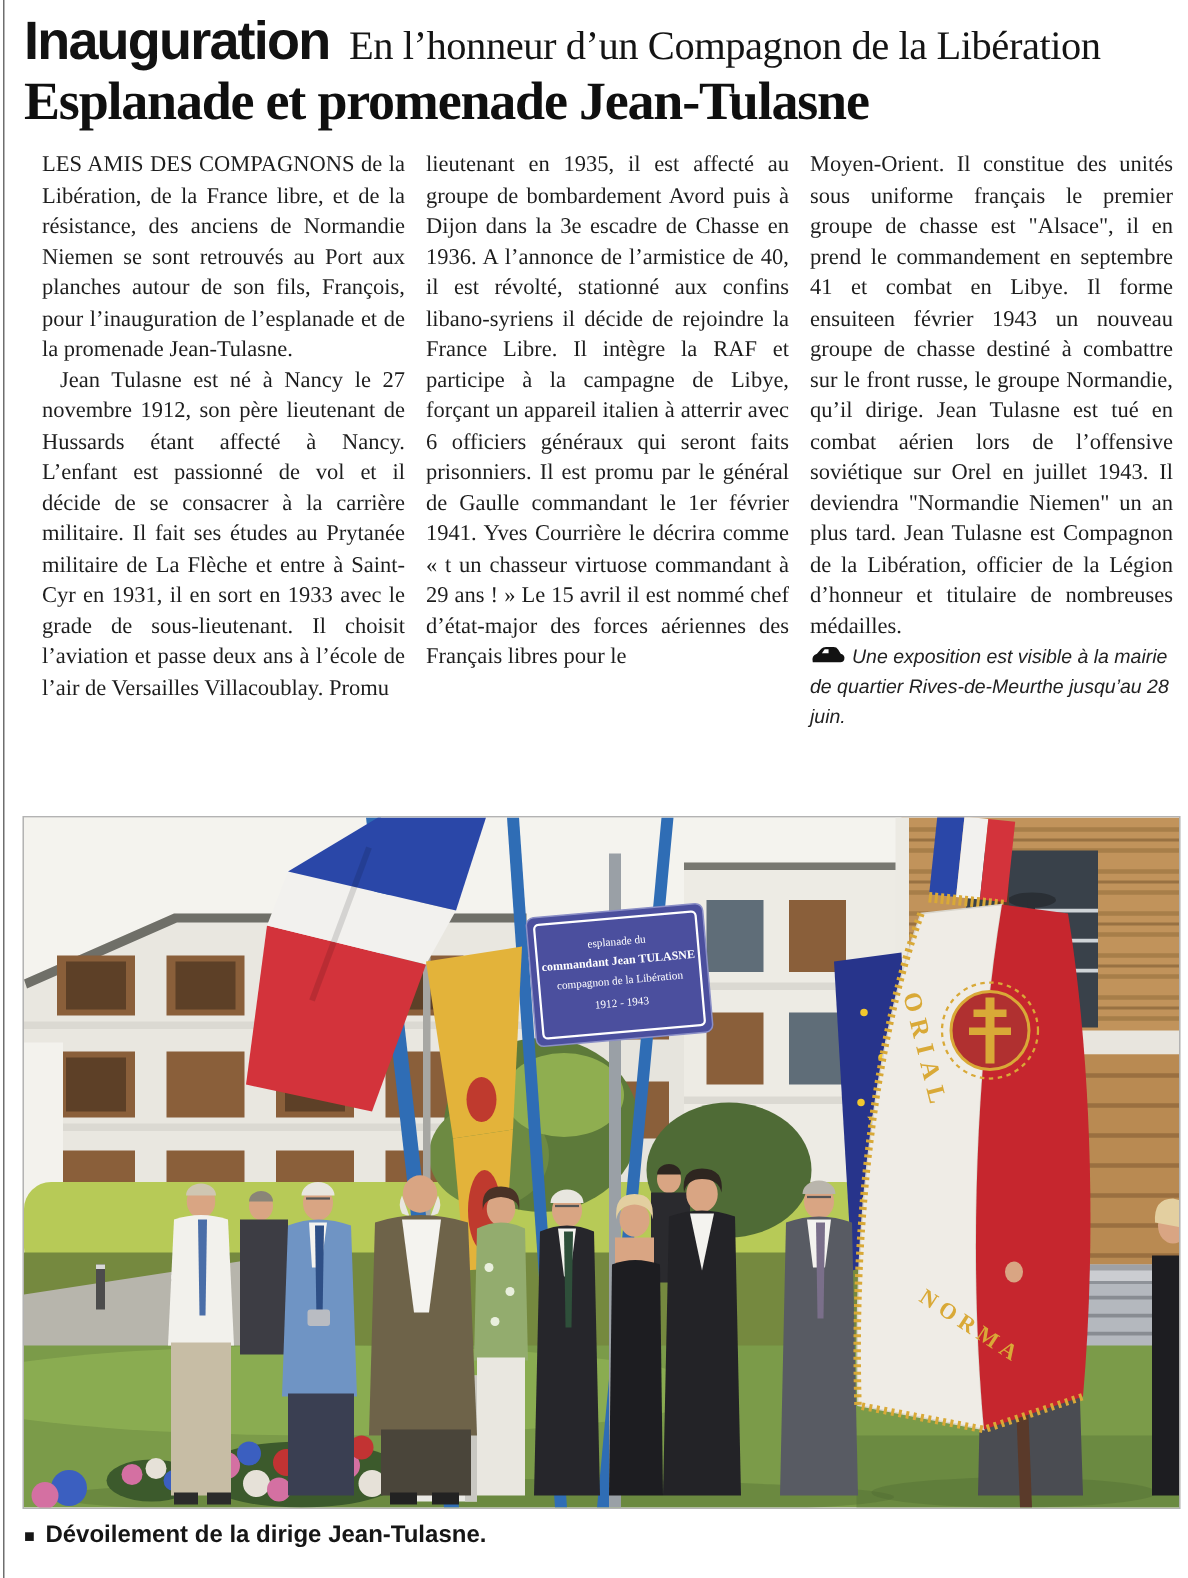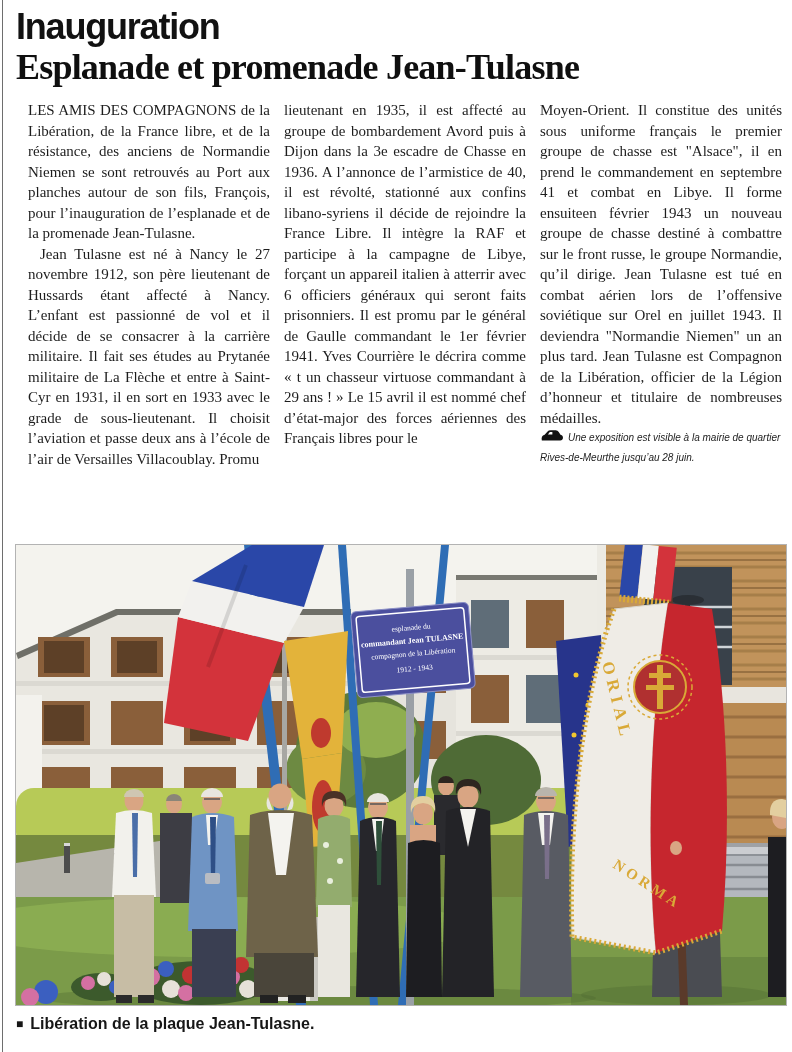--- a/index.html
+++ b/index.html
@@ -18,21 +18,21 @@
   .headline{
     margin:1px 0 0 0;font-size:36px;font-weight:bold;letter-spacing:-0.8px;
     line-height:1.04;color:#0f0f0f;
   }
   .columns{display:flex;gap:14px;margin:14px 10px 0 28px;height:432px;overflow:hidden;}
   .col{flex:1;text-align:justify;font-size:15px;line-height:20.5px;color:#1d1d1d;}
   .col p{margin:0;}
   .col p.indent{text-indent:12px;}
   .note{
     font-family:"Liberation Sans","DejaVu Sans",sans-serif;font-style:italic;
-    font-size:10px;line-height:20px;text-align:left;margin-top:3px;color:#222;
+    font-size:13px;line-height:20px;text-align:left;margin-top:3px;color:#222;
   }
   .note-icon{width:24px;height:13px;vertical-align:-1px;margin-right:4px;}
   .photo{
     margin:12px 6px 0 15px;width:770px;height:460px;border:1px solid #b3b3b3;
     padding:0;background:#f4f3ee;
   }
   .photo svg{display:block;}
   .caption{
     margin:9px 0 0 16px;font-family:"Liberation Sans","DejaVu Sans",sans-serif;
     font-weight:bold;font-size:16px;color:#161616;display:flex;align-items:center;gap:7px;
@@ -41,20 +41,21 @@
 </style>
 </head>
 <body>
 
 <div class="page">
   <div class="edge-rule"></div>
 
   <header>
     <div class="kicker-line">
       <span class="kicker">Inauguration</span>
+      <span class="subtitle">En l’honneur d’un Compagnon de la Libération</span>
     </div>
     <h1 class="headline">Esplanade et promenade Jean-Tulasne</h1>
   </header>
 
   <div class="columns">
     <div class="col">
       <p>LES AMIS DES COMPAGNONS de la Libération, de la France libre, et de la résistance, des anciens de Normandie Niemen se sont retrouvés au Port aux planches autour de son fils, François, pour l’inauguration de l’esplanade et de la promenade Jean-Tulasne.</p>
       <p class="indent">Jean Tulasne est né à Nancy le 27 novembre 1912, son père lieutenant de Hussards étant affecté à Nancy. L’enfant est passionné de vol et il décide de se consacrer à la carrière militaire. Il fait ses études au Prytanée militaire de La Flèche et entre à Saint-Cyr en 1931, il en sort en 1933 avec le grade de sous-lieutenant. Il choisit l’aviation et passe deux ans à l’école de l’air de Versailles Villacoublay. Promu</p>
     </div>
     <div class="col">
@@ -388,15 +389,15 @@
       <g>
         <ellipse cx="766" cy="272" rx="10" ry="12" fill="#d9a583"></ellipse>
         <path d="M754,270 q-1,-16 12,-16 l4,1 l0,18 z" fill="#e3cfa0"></path>
         <rect x="752" y="292" width="18" height="160" fill="#1d1d21"></rect>
       </g>
     </svg>
   </figure>
 
   <div class="caption">
     <span class="bullet">■</span>
-    <span>Libération de la plaque Jean-Tulasne.</span>
+    <span>Dévoilement de la dirige Jean-Tulasne.</span>
   </div>
 </div>
 
 </body></html>

